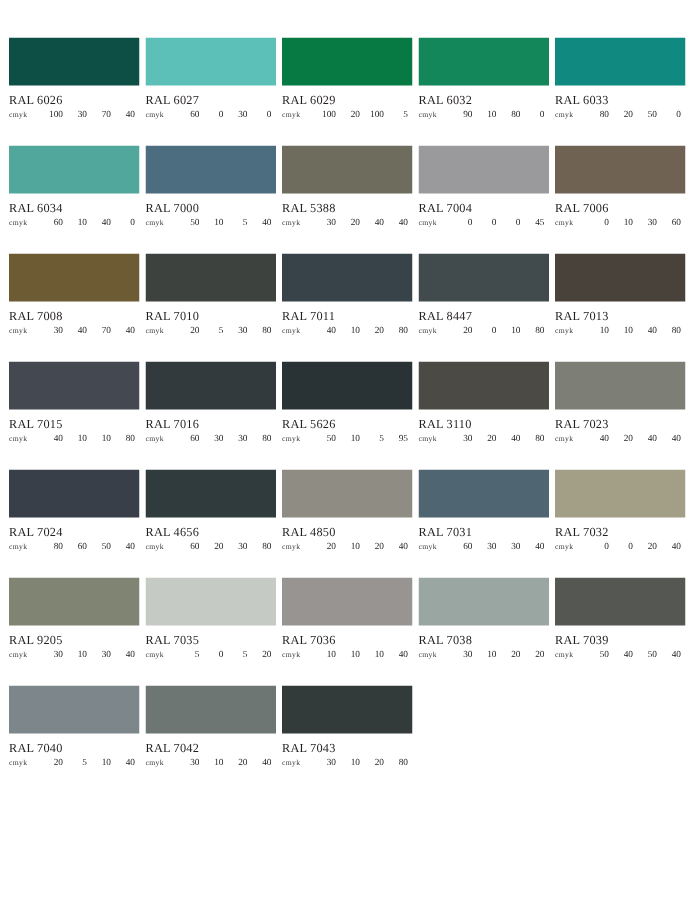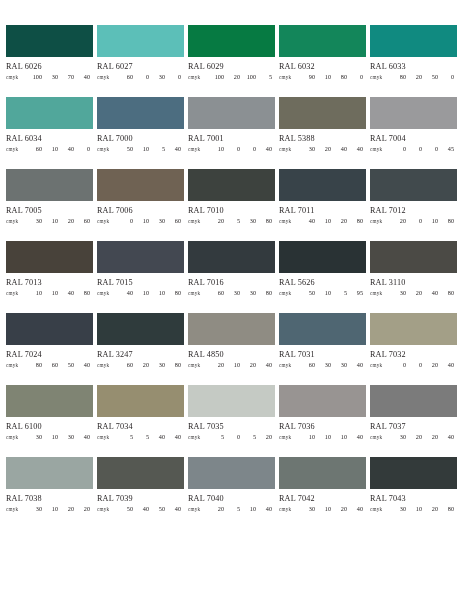--- a/index.html
+++ b/index.html
@@ -164,33 +164,20 @@
         <span class="cmyk-label">cmyk</span>
         <span class="cmyk-nums">
           <span class="cmyk-num">50</span>
           <span class="cmyk-num">10</span>
           <span class="cmyk-num">5</span>
           <span class="cmyk-num">40</span>
         </span>
       </div>
     </div>
     <div class="swatch-cell">
-      <div class="swatch-chip" style="background-color: rgb(139, 144, 147);"></div>
-      <div class="swatch-name">RAL 7001</div>
-      <div class="swatch-values">
-        <span class="cmyk-label">cmyk</span>
-        <span class="cmyk-nums">
-          <span class="cmyk-num">10</span>
-          <span class="cmyk-num">0</span>
-          <span class="cmyk-num">0</span>
-          <span class="cmyk-num">40</span>
-        </span>
-      </div>
-    </div>
-    <div class="swatch-cell">
       <div class="swatch-chip" style="background-color: rgb(110, 108, 93);"></div>
       <div class="swatch-name">RAL 5388</div>
       <div class="swatch-values">
         <span class="cmyk-label">cmyk</span>
         <span class="cmyk-nums">
           <span class="cmyk-num">30</span>
           <span class="cmyk-num">20</span>
           <span class="cmyk-num">40</span>
           <span class="cmyk-num">40</span>
         </span>
@@ -203,46 +190,46 @@
         <span class="cmyk-label">cmyk</span>
         <span class="cmyk-nums">
           <span class="cmyk-num">0</span>
           <span class="cmyk-num">0</span>
           <span class="cmyk-num">0</span>
           <span class="cmyk-num">45</span>
         </span>
       </div>
     </div>
     <div class="swatch-cell">
-      <div class="swatch-chip" style="background-color: rgb(108, 114, 113);"></div>
-      <div class="swatch-name">RAL 7005</div>
-      <div class="swatch-values">
-        <span class="cmyk-label">cmyk</span>
-        <span class="cmyk-nums">
-          <span class="cmyk-num">30</span>
-          <span class="cmyk-num">10</span>
-          <span class="cmyk-num">20</span>
-          <span class="cmyk-num">60</span>
-        </span>
-      </div>
-    </div>
-    <div class="swatch-cell">
       <div class="swatch-chip" style="background-color: rgb(111, 98, 83);"></div>
       <div class="swatch-name">RAL 7006</div>
       <div class="swatch-values">
         <span class="cmyk-label">cmyk</span>
         <span class="cmyk-nums">
           <span class="cmyk-num">0</span>
           <span class="cmyk-num">10</span>
           <span class="cmyk-num">30</span>
           <span class="cmyk-num">60</span>
         </span>
       </div>
     </div>
     <div class="swatch-cell">
+      <div class="swatch-chip" style="background-color: rgb(109, 91, 51);"></div>
+      <div class="swatch-name">RAL 7008</div>
+      <div class="swatch-values">
+        <span class="cmyk-label">cmyk</span>
+        <span class="cmyk-nums">
+          <span class="cmyk-num">30</span>
+          <span class="cmyk-num">40</span>
+          <span class="cmyk-num">70</span>
+          <span class="cmyk-num">40</span>
+        </span>
+      </div>
+    </div>
+    <div class="swatch-cell">
       <div class="swatch-chip" style="background-color: rgb(61, 66, 62);"></div>
       <div class="swatch-name">RAL 7010</div>
       <div class="swatch-values">
         <span class="cmyk-label">cmyk</span>
         <span class="cmyk-nums">
           <span class="cmyk-num">20</span>
           <span class="cmyk-num">5</span>
           <span class="cmyk-num">30</span>
           <span class="cmyk-num">80</span>
         </span>
@@ -256,21 +243,21 @@
         <span class="cmyk-nums">
           <span class="cmyk-num">40</span>
           <span class="cmyk-num">10</span>
           <span class="cmyk-num">20</span>
           <span class="cmyk-num">80</span>
         </span>
       </div>
     </div>
     <div class="swatch-cell">
       <div class="swatch-chip" style="background-color: rgb(65, 74, 77);"></div>
-      <div class="swatch-name">RAL 7012</div>
+      <div class="swatch-name">RAL 8447</div>
       <div class="swatch-values">
         <span class="cmyk-label">cmyk</span>
         <span class="cmyk-nums">
           <span class="cmyk-num">20</span>
           <span class="cmyk-num">0</span>
           <span class="cmyk-num">10</span>
           <span class="cmyk-num">80</span>
         </span>
       </div>
     </div>
@@ -333,35 +320,48 @@
         <span class="cmyk-label">cmyk</span>
         <span class="cmyk-nums">
           <span class="cmyk-num">30</span>
           <span class="cmyk-num">20</span>
           <span class="cmyk-num">40</span>
           <span class="cmyk-num">80</span>
         </span>
       </div>
     </div>
     <div class="swatch-cell">
+      <div class="swatch-chip" style="background-color: rgb(125, 127, 118);"></div>
+      <div class="swatch-name">RAL 7023</div>
+      <div class="swatch-values">
+        <span class="cmyk-label">cmyk</span>
+        <span class="cmyk-nums">
+          <span class="cmyk-num">40</span>
+          <span class="cmyk-num">20</span>
+          <span class="cmyk-num">40</span>
+          <span class="cmyk-num">40</span>
+        </span>
+      </div>
+    </div>
+    <div class="swatch-cell">
       <div class="swatch-chip" style="background-color: rgb(56, 63, 72);"></div>
       <div class="swatch-name">RAL 7024</div>
       <div class="swatch-values">
         <span class="cmyk-label">cmyk</span>
         <span class="cmyk-nums">
           <span class="cmyk-num">80</span>
           <span class="cmyk-num">60</span>
           <span class="cmyk-num">50</span>
           <span class="cmyk-num">40</span>
         </span>
       </div>
     </div>
     <div class="swatch-cell">
       <div class="swatch-chip" style="background-color: rgb(47, 59, 60);"></div>
-      <div class="swatch-name">RAL 3247</div>
+      <div class="swatch-name">RAL 4656</div>
       <div class="swatch-values">
         <span class="cmyk-label">cmyk</span>
         <span class="cmyk-nums">
           <span class="cmyk-num">60</span>
           <span class="cmyk-num">20</span>
           <span class="cmyk-num">30</span>
           <span class="cmyk-num">80</span>
         </span>
       </div>
     </div>
@@ -399,40 +399,27 @@
         <span class="cmyk-nums">
           <span class="cmyk-num">0</span>
           <span class="cmyk-num">0</span>
           <span class="cmyk-num">20</span>
           <span class="cmyk-num">40</span>
         </span>
       </div>
     </div>
     <div class="swatch-cell">
       <div class="swatch-chip" style="background-color: rgb(127, 132, 115);"></div>
-      <div class="swatch-name">RAL 6100</div>
-      <div class="swatch-values">
-        <span class="cmyk-label">cmyk</span>
-        <span class="cmyk-nums">
-          <span class="cmyk-num">30</span>
-          <span class="cmyk-num">10</span>
-          <span class="cmyk-num">30</span>
-          <span class="cmyk-num">40</span>
-        </span>
-      </div>
-    </div>
-    <div class="swatch-cell">
-      <div class="swatch-chip" style="background-color: rgb(150, 142, 112);"></div>
-      <div class="swatch-name">RAL 7034</div>
-      <div class="swatch-values">
-        <span class="cmyk-label">cmyk</span>
-        <span class="cmyk-nums">
-          <span class="cmyk-num">5</span>
-          <span class="cmyk-num">5</span>
-          <span class="cmyk-num">40</span>
+      <div class="swatch-name">RAL 9205</div>
+      <div class="swatch-values">
+        <span class="cmyk-label">cmyk</span>
+        <span class="cmyk-nums">
+          <span class="cmyk-num">30</span>
+          <span class="cmyk-num">10</span>
+          <span class="cmyk-num">30</span>
           <span class="cmyk-num">40</span>
         </span>
       </div>
     </div>
     <div class="swatch-cell">
       <div class="swatch-chip" style="background-color: rgb(197, 202, 196);"></div>
       <div class="swatch-name">RAL 7035</div>
       <div class="swatch-values">
         <span class="cmyk-label">cmyk</span>
         <span class="cmyk-nums">
@@ -445,33 +432,20 @@
     </div>
     <div class="swatch-cell">
       <div class="swatch-chip" style="background-color: rgb(152, 148, 146);"></div>
       <div class="swatch-name">RAL 7036</div>
       <div class="swatch-values">
         <span class="cmyk-label">cmyk</span>
         <span class="cmyk-nums">
           <span class="cmyk-num">10</span>
           <span class="cmyk-num">10</span>
           <span class="cmyk-num">10</span>
-          <span class="cmyk-num">40</span>
-        </span>
-      </div>
-    </div>
-    <div class="swatch-cell">
-      <div class="swatch-chip" style="background-color: rgb(123, 123, 123);"></div>
-      <div class="swatch-name">RAL 7037</div>
-      <div class="swatch-values">
-        <span class="cmyk-label">cmyk</span>
-        <span class="cmyk-nums">
-          <span class="cmyk-num">30</span>
-          <span class="cmyk-num">20</span>
-          <span class="cmyk-num">20</span>
           <span class="cmyk-num">40</span>
         </span>
       </div>
     </div>
     <div class="swatch-cell">
       <div class="swatch-chip" style="background-color: rgb(154, 166, 162);"></div>
       <div class="swatch-name">RAL 7038</div>
       <div class="swatch-values">
         <span class="cmyk-label">cmyk</span>
         <span class="cmyk-nums">

